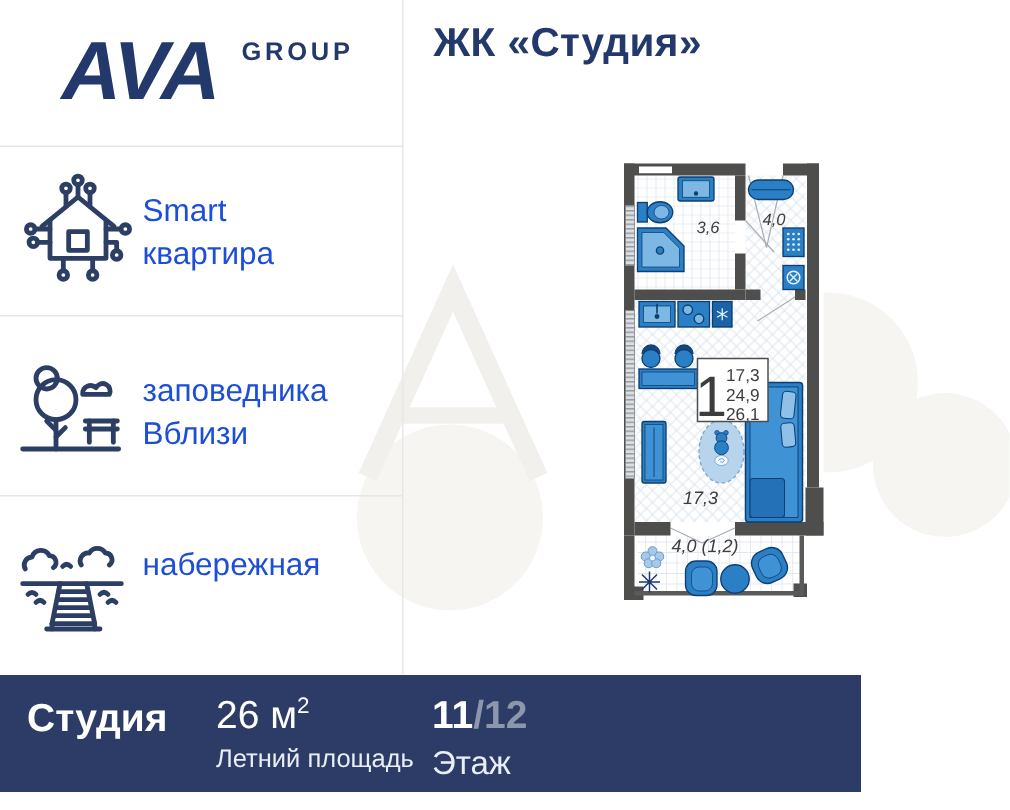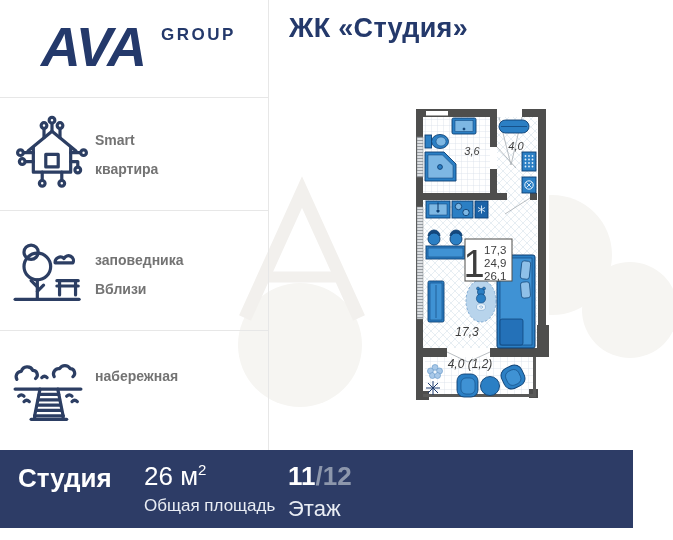--- a/index.html
+++ b/index.html
@@ -27,27 +27,27 @@
     left:289px;top:13px;z-index:2;
     font-size:27px;font-weight:800;color:#24396b;letter-spacing:.3px;
   }
   
   .hdiv{height:1px;background:#e7e7e7;left:0;width:269px;z-index:2;}
   .vdiv{left:268px;top:0;width:1px;height:450px;background:#e7e7e7;z-index:2;}
   
   .feat-icon{width:80px;height:80px;z-index:2;}
   .feat-text{
     left:95px;z-index:2;
-    font-size:14px;line-height:29px;color:#737373;font-weight:700;
+    font-size:21px;line-height:29px;color:#1d4ed8;font-weight:400;
   }
   
   #plan{left:395px;top:95px;z-index:1;}
   
   .footer-bar{
-    left:0;top:450px;width:633px;height:78px;background:#2d3c66;z-index:3;
+    left:0;top:450px;width:574px;height:78px;background:#2d3c66;z-index:3;
   }
   .f-type{left:18px;top:13px;font-size:26px;font-weight:700;color:#ffffff;position:absolute;}
   .f-area{left:144px;top:11px;font-size:26px;font-weight:400;color:#ffffff;position:absolute;}
   .f-area sup{font-size:15px;}
   .f-area-label{left:144px;top:46px;font-size:17px;color:#e9edf4;position:absolute;}
   .f-floor{left:288px;top:11px;font-size:26px;font-weight:700;color:#ffffff;position:absolute;}
   .f-floor .muted{color:#8d97ac;}
   .f-floor-label{left:288px;top:46px;font-size:22px;color:#e9edf4;position:absolute;}
 </style>
 </head>
@@ -322,16 +322,16 @@
     <text x="77" y="60" font-size="11">3,6</text>
     <text x="121" y="55" font-size="11">4,0</text>
     <text x="72" y="241" font-size="12">17,3</text>
     <text x="75" y="273" font-size="12">4,0 (1,2)</text>
   </g>
 </svg>
 
 <div class="abs footer-bar">
   <div class="f-type">Студия</div>
   <div class="f-area"><span>26 м</span><sup>2</sup></div>
-  <div class="f-area-label">Общая площадь</div>
+  <div class="f-area-label">Летний площадь</div>
   <div class="f-floor"><span>11</span><span class="muted">/12</span></div>
   <div class="f-floor-label">Этаж</div>
 </div>
 
 </body></html>

